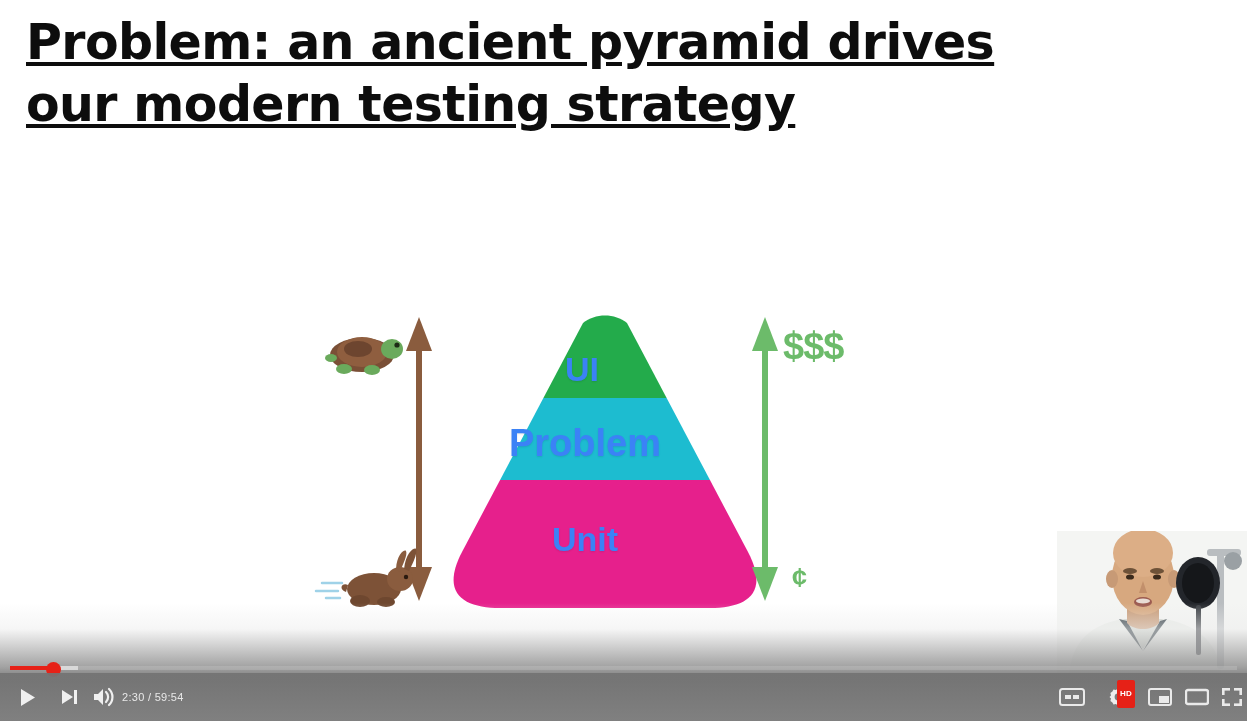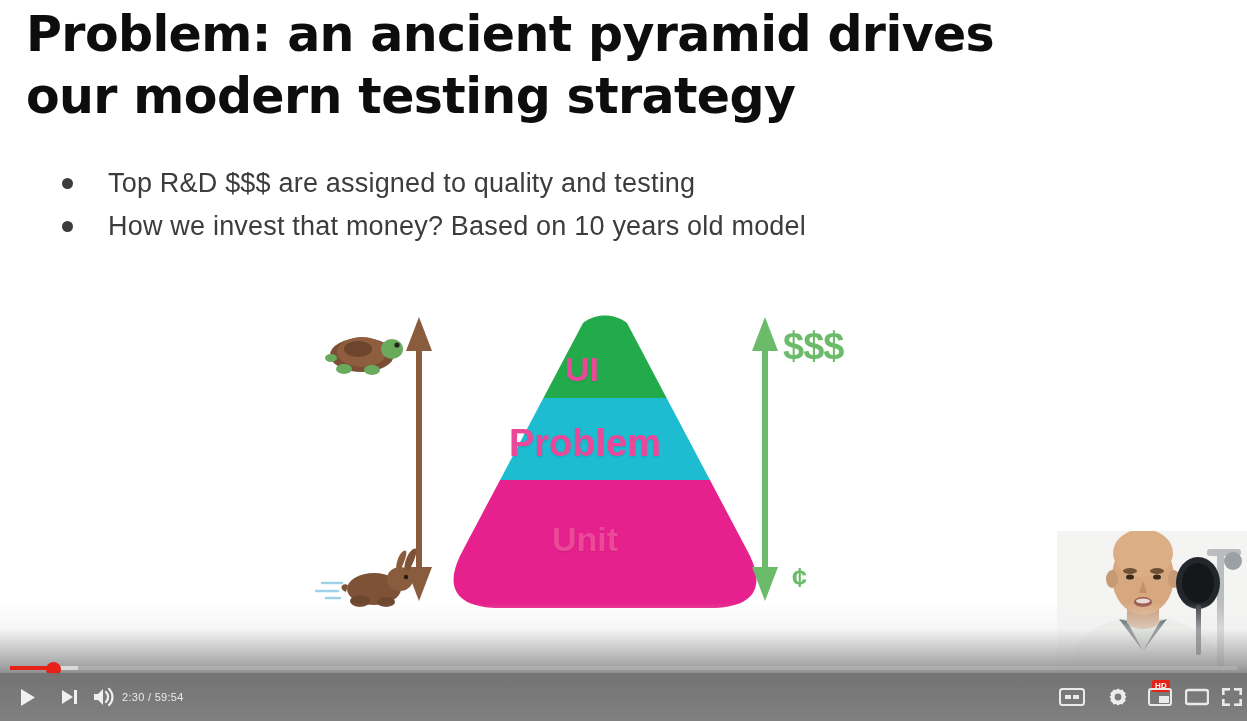--- a/index.html
+++ b/index.html
@@ -17,28 +17,29 @@
   }
 
   
   #slide {
     position: absolute; left: 0; top: 0;
     width: 1247px; height: 721px;
     background: #ffffff;
   }
   #slide-title {
     position: absolute;
-    left: 26px; top: 4px;
+    left: 26px; top: 12px;
     width: 1070px;
     font-family: "DejaVu Sans", sans-serif;
     font-weight: bold;
     font-size: 49px;
     line-height: 62px;
     letter-spacing: -0.6px;
     color: #0d0d0d;
+    text-decoration: underline;
   }
   #bullet-list {
     position: absolute;
     left: 52px; top: 162px;
     width: 1050px;
     list-style: none;
   }
   #bullet-list li {
     position: relative;
     padding-left: 56px;
@@ -58,21 +59,21 @@
 
   
   #diagram {
     position: absolute;
     left: 300px; top: 305px;
     width: 620px; height: 320px;
   }
   #pyramid-svg { position: absolute; left: 0; top: 0; }
   .layer-label {
     position: absolute;
-    color: #ec4899;
+    color: #3b82f6;
     font-weight: bold;
     text-align: center;
     text-shadow: 0 1px 2px rgba(0,0,0,0.10);
     white-space: nowrap;
   }
   #label-ui      { left: 222px; top: 45px;  width: 120px; font-size: 34px; }
   #label-service { left: 165px; top: 117px; width: 240px; font-size: 38px; }
   #label-unit    { left: 175px; top: 215px; width: 220px; font-size: 34px; }
 
   #money-top {
@@ -169,24 +170,23 @@
   #btn-theater { right: 33px;  width: 34px; }
   #btn-full    { right: -2px;  width: 34px; }
   #hd-badge {
     position: absolute;
     left: 16px; top: -1px;
     background: #e62117;
     color: #fff;
     font-size: 8px;
     font-weight: bold;
     line-height: 10px;
-    padding: 1px 3px;
+    padding: 9px 3px;
     border-radius: 2px;
     letter-spacing: 0.3px;
-    margin-left: 35px;
   }
 
   
   #webcam {
     position: absolute;
     right: 0; bottom: 48px;
     width: 190px; height: 142px;
     overflow: hidden;
     background: #f2f3f1;
   }
@@ -194,30 +194,20 @@
 </style>
 </head>
 <body>
 
 <div id="stage">
 
   <div id="slide">
 
     <div id="slide-title">Problem: an ancient pyramid drives our modern testing strategy</div>
 
-    <ul id="bullet-list">
-      <li>
-        <span class="dot"></span>
-        <span>Top R&amp;D $$$ are assigned to quality and testing</span>
-      </li>
-      <li>
-        <span class="dot"></span>
-        <span>How we invest that money? Based on 10 years old model</span>
-      </li>
-    </ul>
 
     <div id="diagram">
 
       <svg id="pyramid-svg" width="620" height="320" viewBox="0 0 620 320">
         <defs>
           <clipPath id="pyr-clip">
             <path d="M283 18
                      C 295 8, 315 8, 327 18
                      L 448 247
                      C 470 289, 446 303, 410 303

